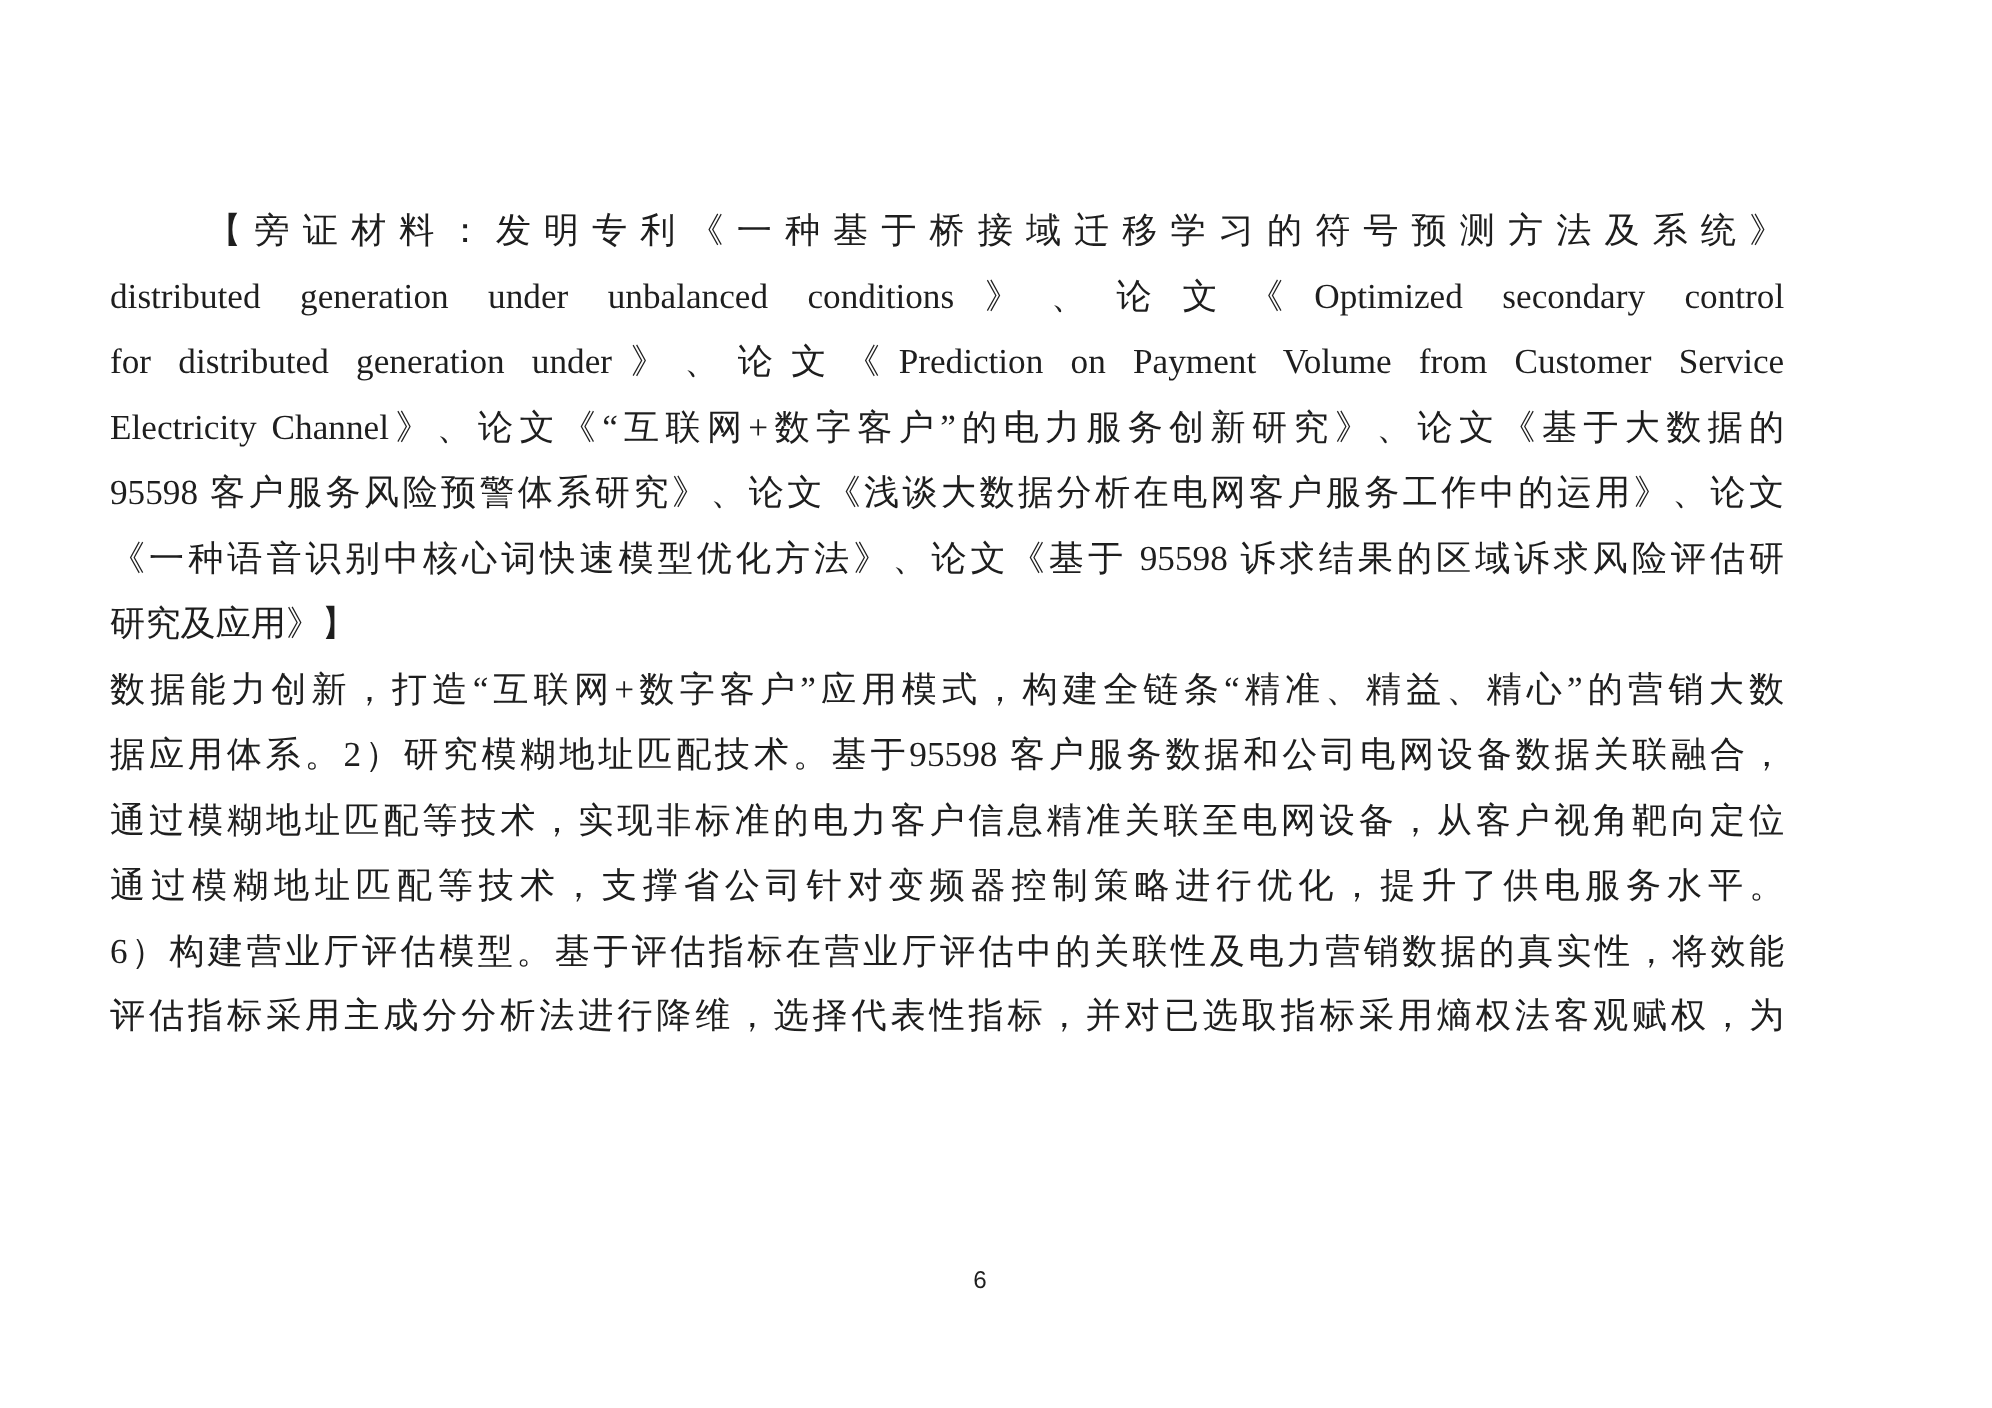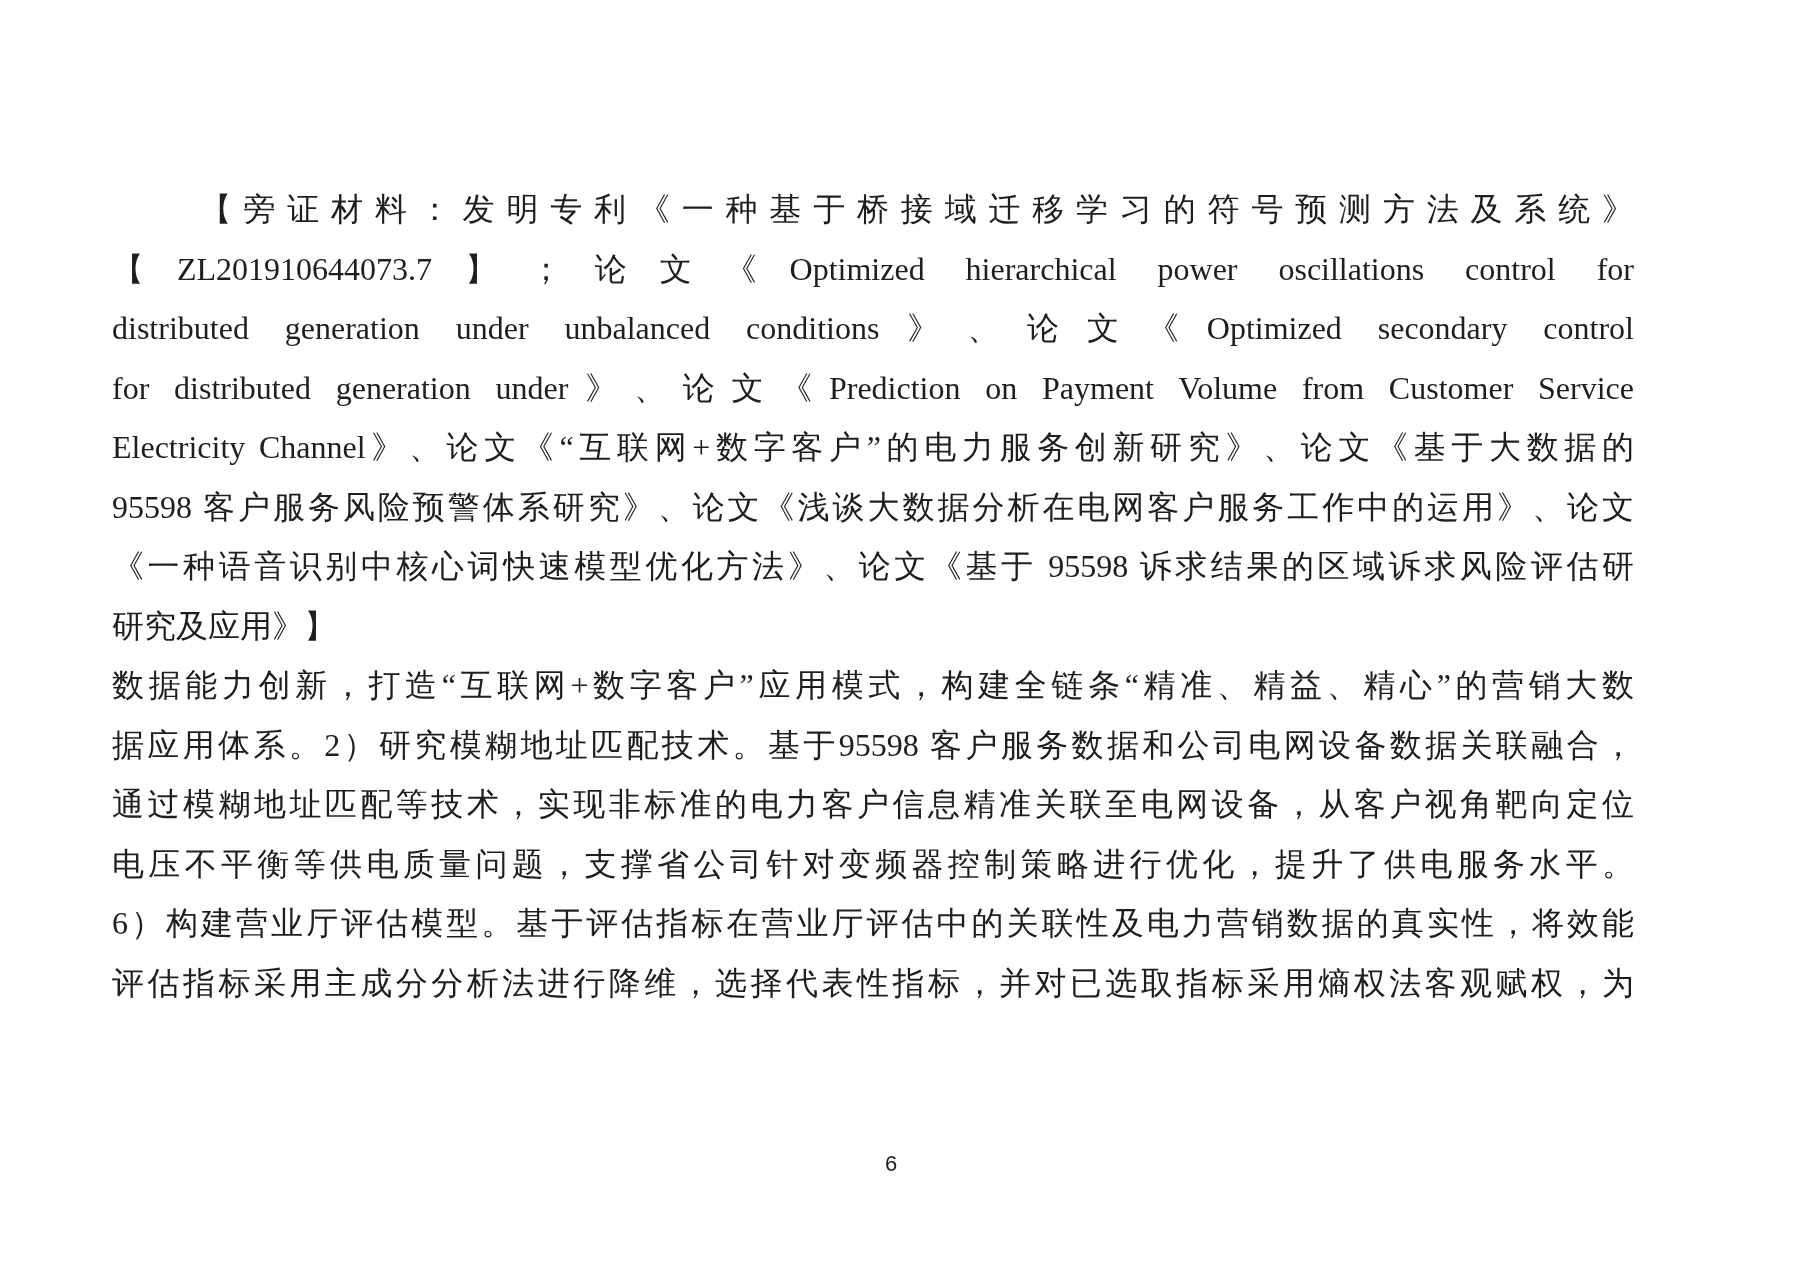--- a/index.html
+++ b/index.html
@@ -12,21 +12,21 @@
   }
   .page {
     position: absolute;
     inset: 0;
     background: #ffffff;
     color: #1e1e1e;
     font-family: "Liberation Serif", "DejaVu Serif", serif;
   }
   .text-block {
     position: absolute;
-    left: 112px;
+    left: 100px;
     top: 180px;
     width: 1522px;
   }
   .line {
     font-size: 32px;
     line-height: 59.5px;
     height: 59.5px;
     overflow: hidden;
     white-space: normal;
     color: #1e1e1e;
@@ -52,30 +52,29 @@
     line-height: 28px;
     color: #1e1e1e;
   }
 </style>
 </head>
 <body>
 
 <div class="page">
   <main class="text-block" id="text-block">
       <div class="line j">　　【旁证材料：发明专利《一种基于桥接域迁移学习的符号预测方法及系统》</div>
-      <div class="line j">【ZL201910644073.7】；论文《Optimized hierarchical power oscillations control for</div>
       <div class="line j">distributed generation under unbalanced conditions》、论文《Optimized secondary control</div>
       <div class="line j">for distributed generation under》、论文《Prediction on Payment Volume from Customer Service</div>
       <div class="line j">Electricity Channel》、论文《“互联网+数字客户”的电力服务创新研究》、论文《基于大数据的</div>
       <div class="line j">95598 客户服务风险预警体系研究》、论文《浅谈大数据分析在电网客户服务工作中的运用》、论文</div>
       <div class="line j">《一种语音识别中核心词快速模型优化方法》、论文《基于 95598 诉求结果的区域诉求风险评估研</div>
       <div class="line nj">研究及应用》】</div>
       <div class="line j">数据能力创新，打造“互联网+数字客户”应用模式，构建全链条“精准、精益、精心”的营销大数</div>
       <div class="line j">据应用体系。2）研究模糊地址匹配技术。基于95598 客户服务数据和公司电网设备数据关联融合，</div>
       <div class="line j">通过模糊地址匹配等技术，实现非标准的电力客户信息精准关联至电网设备，从客户视角靶向定位</div>
-      <div class="line j">电压不平衡等供电质量问题，支撑省公司针对变频器控制策略进行优化，提升了供电服务水平。</div>
+      <div class="line j">通过模糊地址匹配等技术，支撑省公司针对变频器控制策略进行优化，提升了供电服务水平。</div>
       <div class="line j">6）构建营业厅评估模型。基于评估指标在营业厅评估中的关联性及电力营销数据的真实性，将效能</div>
       <div class="line j">评估指标采用主成分分析法进行降维，选择代表性指标，并对已选取指标采用熵权法客观赋权，为</div>
     </main>
   <footer class="footer">
     <span>6</span>
   </footer>
 </div>
 
 </body></html>

